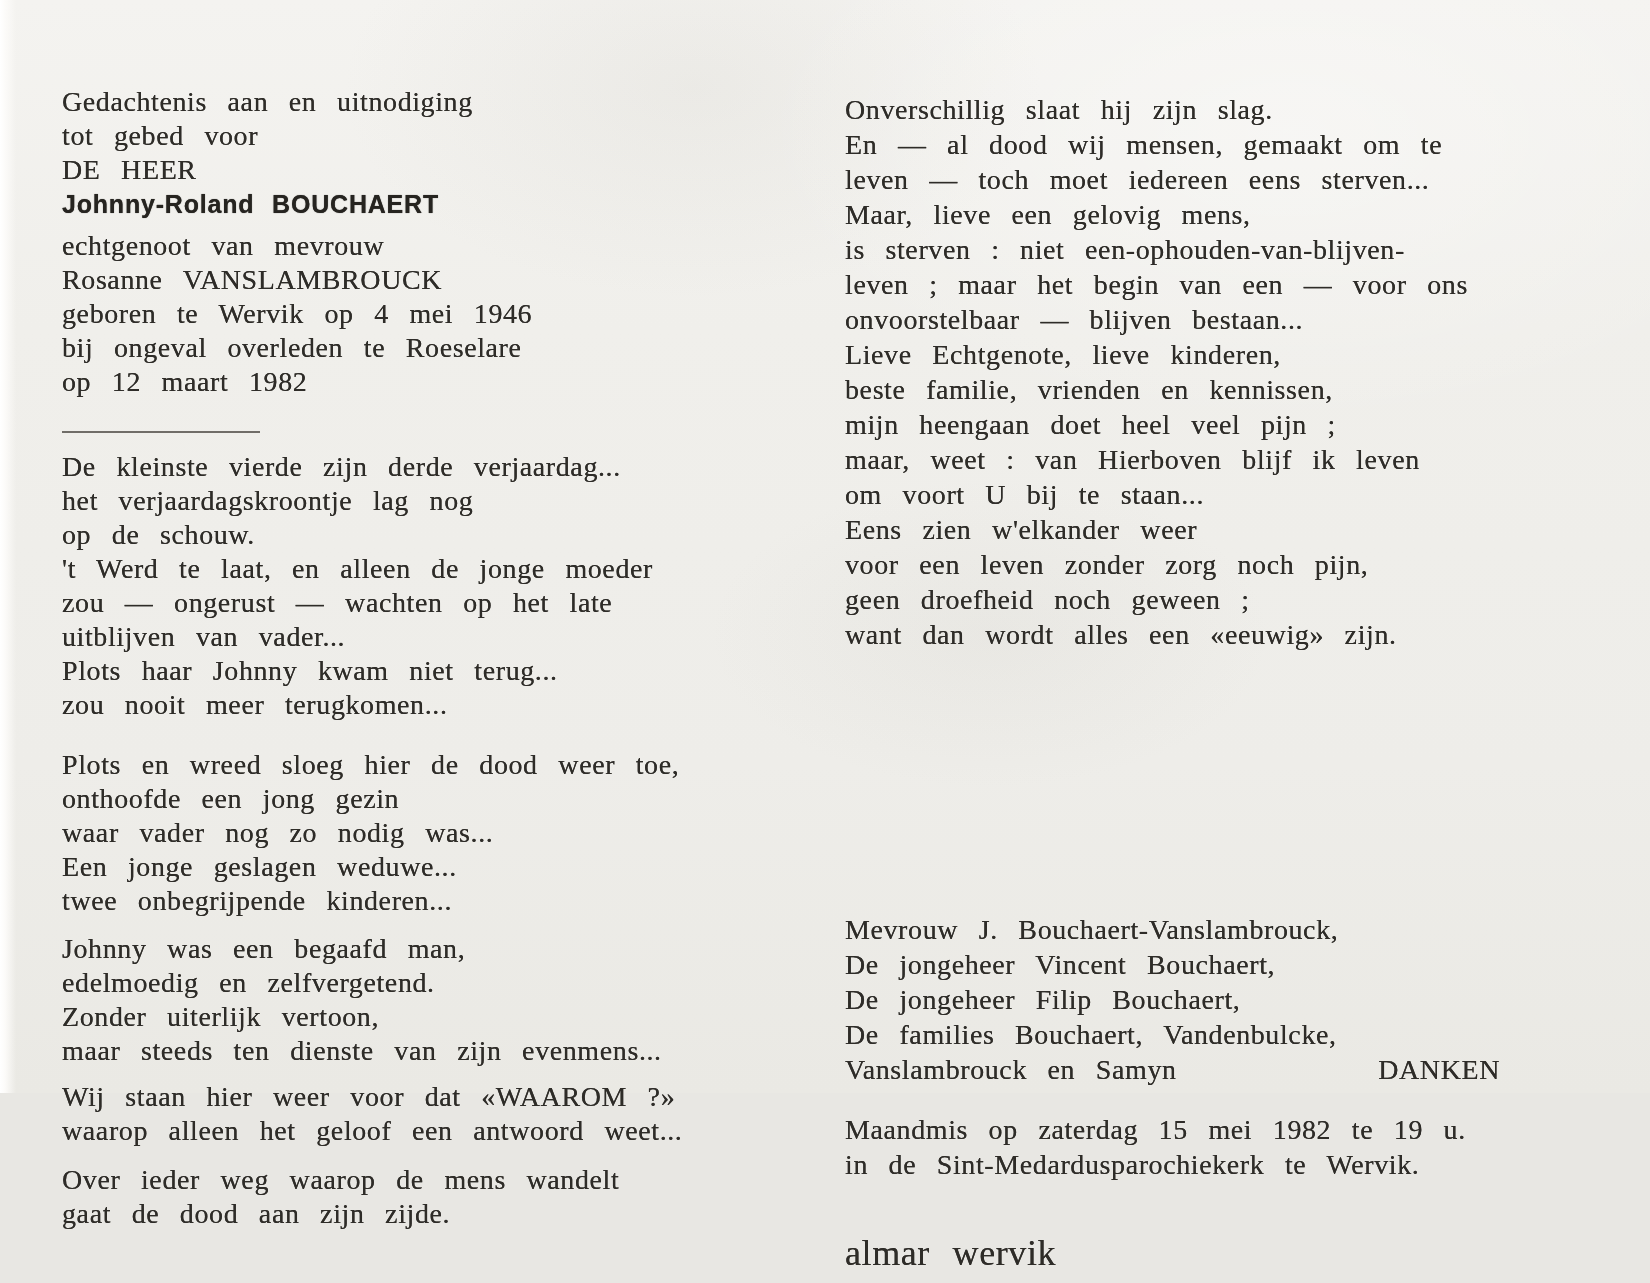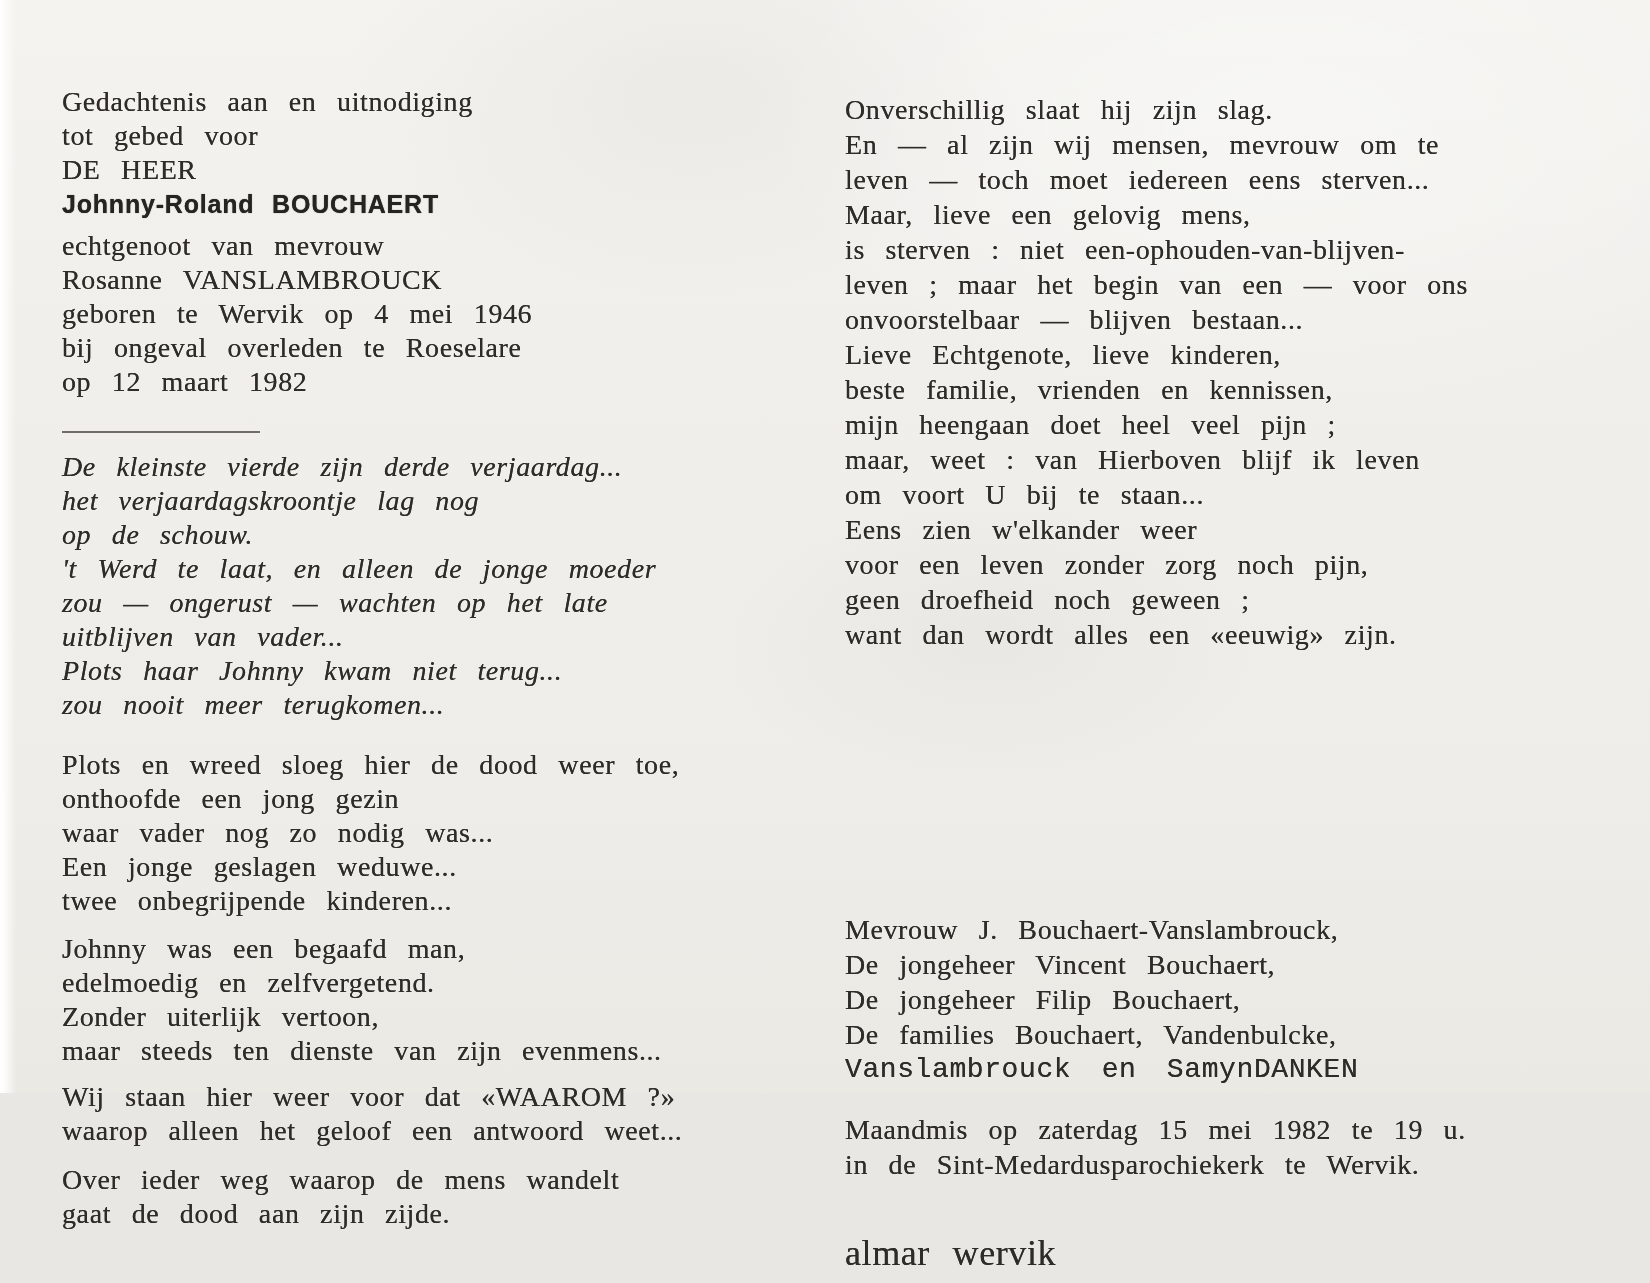--- a/index.html
+++ b/index.html
@@ -39,23 +39,22 @@
     white-space:nowrap;
   }
   .divider{
     position:absolute;
     left:62px;top:431px;
     width:198px;height:0;
     border-top:2.5px solid rgba(70,66,60,0.75);
   }
   .family-last{
     display:flex;
-    justify-content:flex-start;
+    justify-content:space-between;
     width:655px;
-    font-family:Liberation Mono, monospace;
   }
   .printer .line{font-size:36px;}
 </style>
 </head>
 <body>
 
 <div class="paper">
 
   <div class="lcol">
 
@@ -72,21 +71,21 @@
     <div class="block" style="left:62px;top:229px;">
       <div class="line">echtgenoot van mevrouw</div>
       <div class="line">Rosanne VANSLAMBROUCK</div>
       <div class="line">geboren te Wervik op 4 mei 1946</div>
       <div class="line">bij ongeval overleden te Roeselare</div>
       <div class="line">op 12 maart 1982</div>
     </div>
 
     <div class="divider"></div>
 
-    <div class="block" style="left:62px;top:450px;font-style:italic;">
+    <div class="block" style="left:62px;top:450px;">
       <div class="line">De kleinste vierde zijn derde verjaardag...</div>
       <div class="line">het verjaardagskroontje lag nog</div>
       <div class="line">op de schouw.</div>
       <div class="line">'t Werd te laat, en alleen de jonge moeder</div>
       <div class="line">zou — ongerust — wachten op het late</div>
       <div class="line">uitblijven van vader...</div>
       <div class="line">Plots haar Johnny kwam niet terug...</div>
       <div class="line">zou nooit meer terugkomen...</div>
     </div>
 
@@ -114,21 +113,21 @@
       <div class="line">Over ieder weg waarop de mens wandelt</div>
       <div class="line">gaat de dood aan zijn zijde.</div>
     </div>
 
   </div>
 
   <div class="rcol">
 
     <div class="block" style="left:845px;top:92px;">
       <div class="line">Onverschillig slaat hij zijn slag.</div>
-      <div class="line">En — al zijn wij mensen, mevrouw om te</div>
+      <div class="line">En — al dood wij mensen, gemaakt om te</div>
       <div class="line">leven — toch moet iedereen eens sterven...</div>
       <div class="line">Maar, lieve een gelovig mens,</div>
       <div class="line">is sterven : niet een-ophouden-van-blijven-</div>
       <div class="line">leven ; maar het begin van een — voor ons</div>
       <div class="line">onvoorstelbaar — blijven bestaan...</div>
       <div class="line">Lieve Echtgenote, lieve kinderen,</div>
       <div class="line">beste familie, vrienden en kennissen,</div>
       <div class="line">mijn heengaan doet heel veel pijn ;</div>
       <div class="line">maar, weet : van Hierboven blijf ik leven</div>
       <div class="line">om voort U bij te staan...</div>

